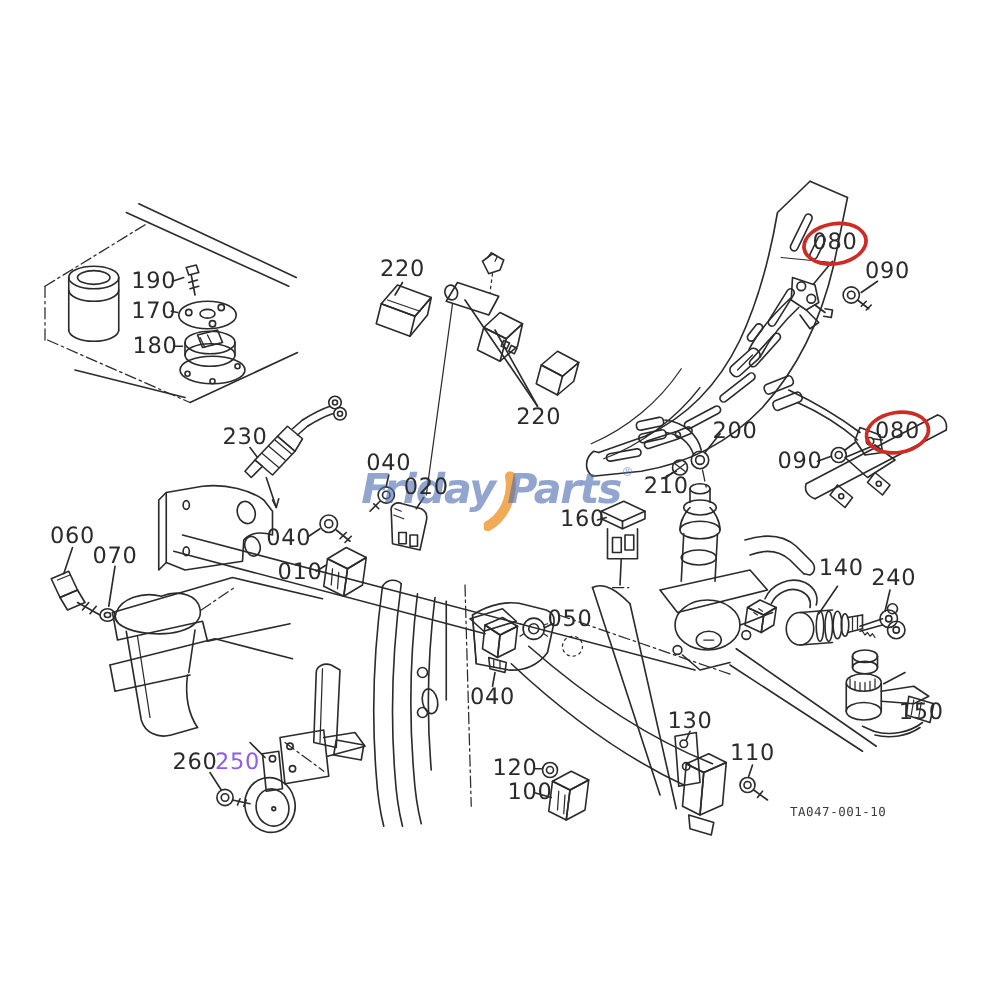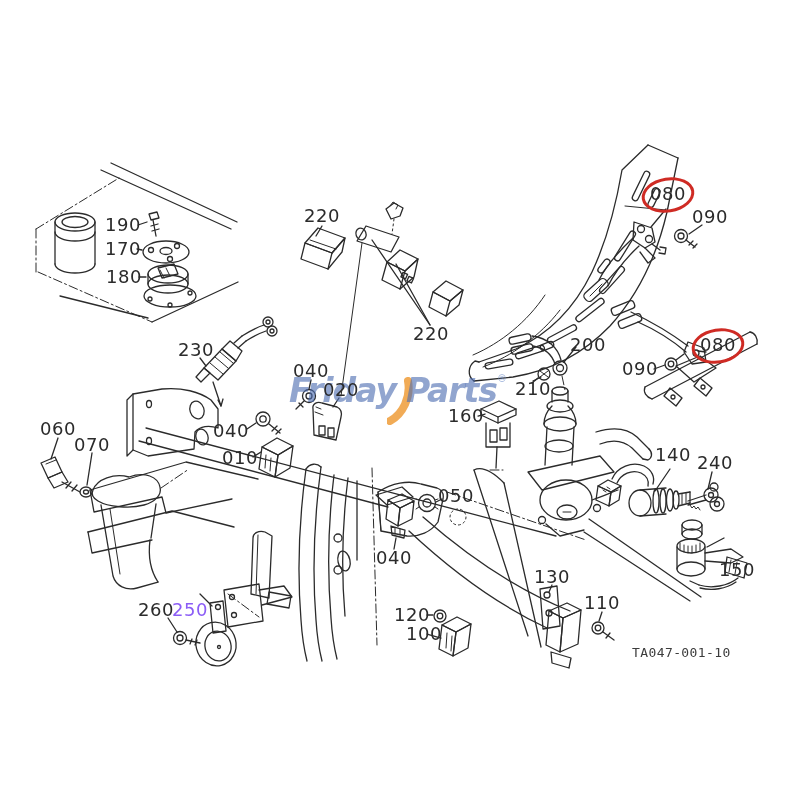--- a/index.html
+++ b/index.html
@@ -15,21 +15,21 @@
   .plabel{position:absolute;transform:translate(-50%,-50%);font-size:18px;
           letter-spacing:.5px;color:#1f1f1f;white-space:nowrap;line-height:1;}
   .pcircle{position:absolute;transform:translate(-50%,-50%) rotate(-9deg);
            width:47px;height:29px;border:3.2px solid #cf2b24;border-radius:50%;}
   .watermark{position:absolute;left:289px;top:371px;display:flex;align-items:flex-start;
              font-style:italic;font-weight:bold;font-size:33px;letter-spacing:-1px;
              color:rgba(77,109,178,0.62);white-space:nowrap;}
   .watermark .swoosh{margin:6px -7px 0 -9px;}
   .watermark sup{font-size:10px;margin-top:2px;color:rgba(110,140,200,0.55);font-style:normal;}
   .refcode{position:absolute;left:632px;top:645px;font-family:"DejaVu Sans Mono",monospace;
-           font-size:13px;color:#3c3c3c;letter-spacing:.4px;}
+           font-size:10px;color:#3c3c3c;letter-spacing:.4px;}
 </style>
 </head>
 <body>
 
 <div class="stage">
 
   <svg class="art" width="800" height="800" viewBox="0 0 800 800">
 
     <path class="ch" d="M36,229 L119,178"></path>
     <path class="ch" d="M36,229 L36,272"></path>

